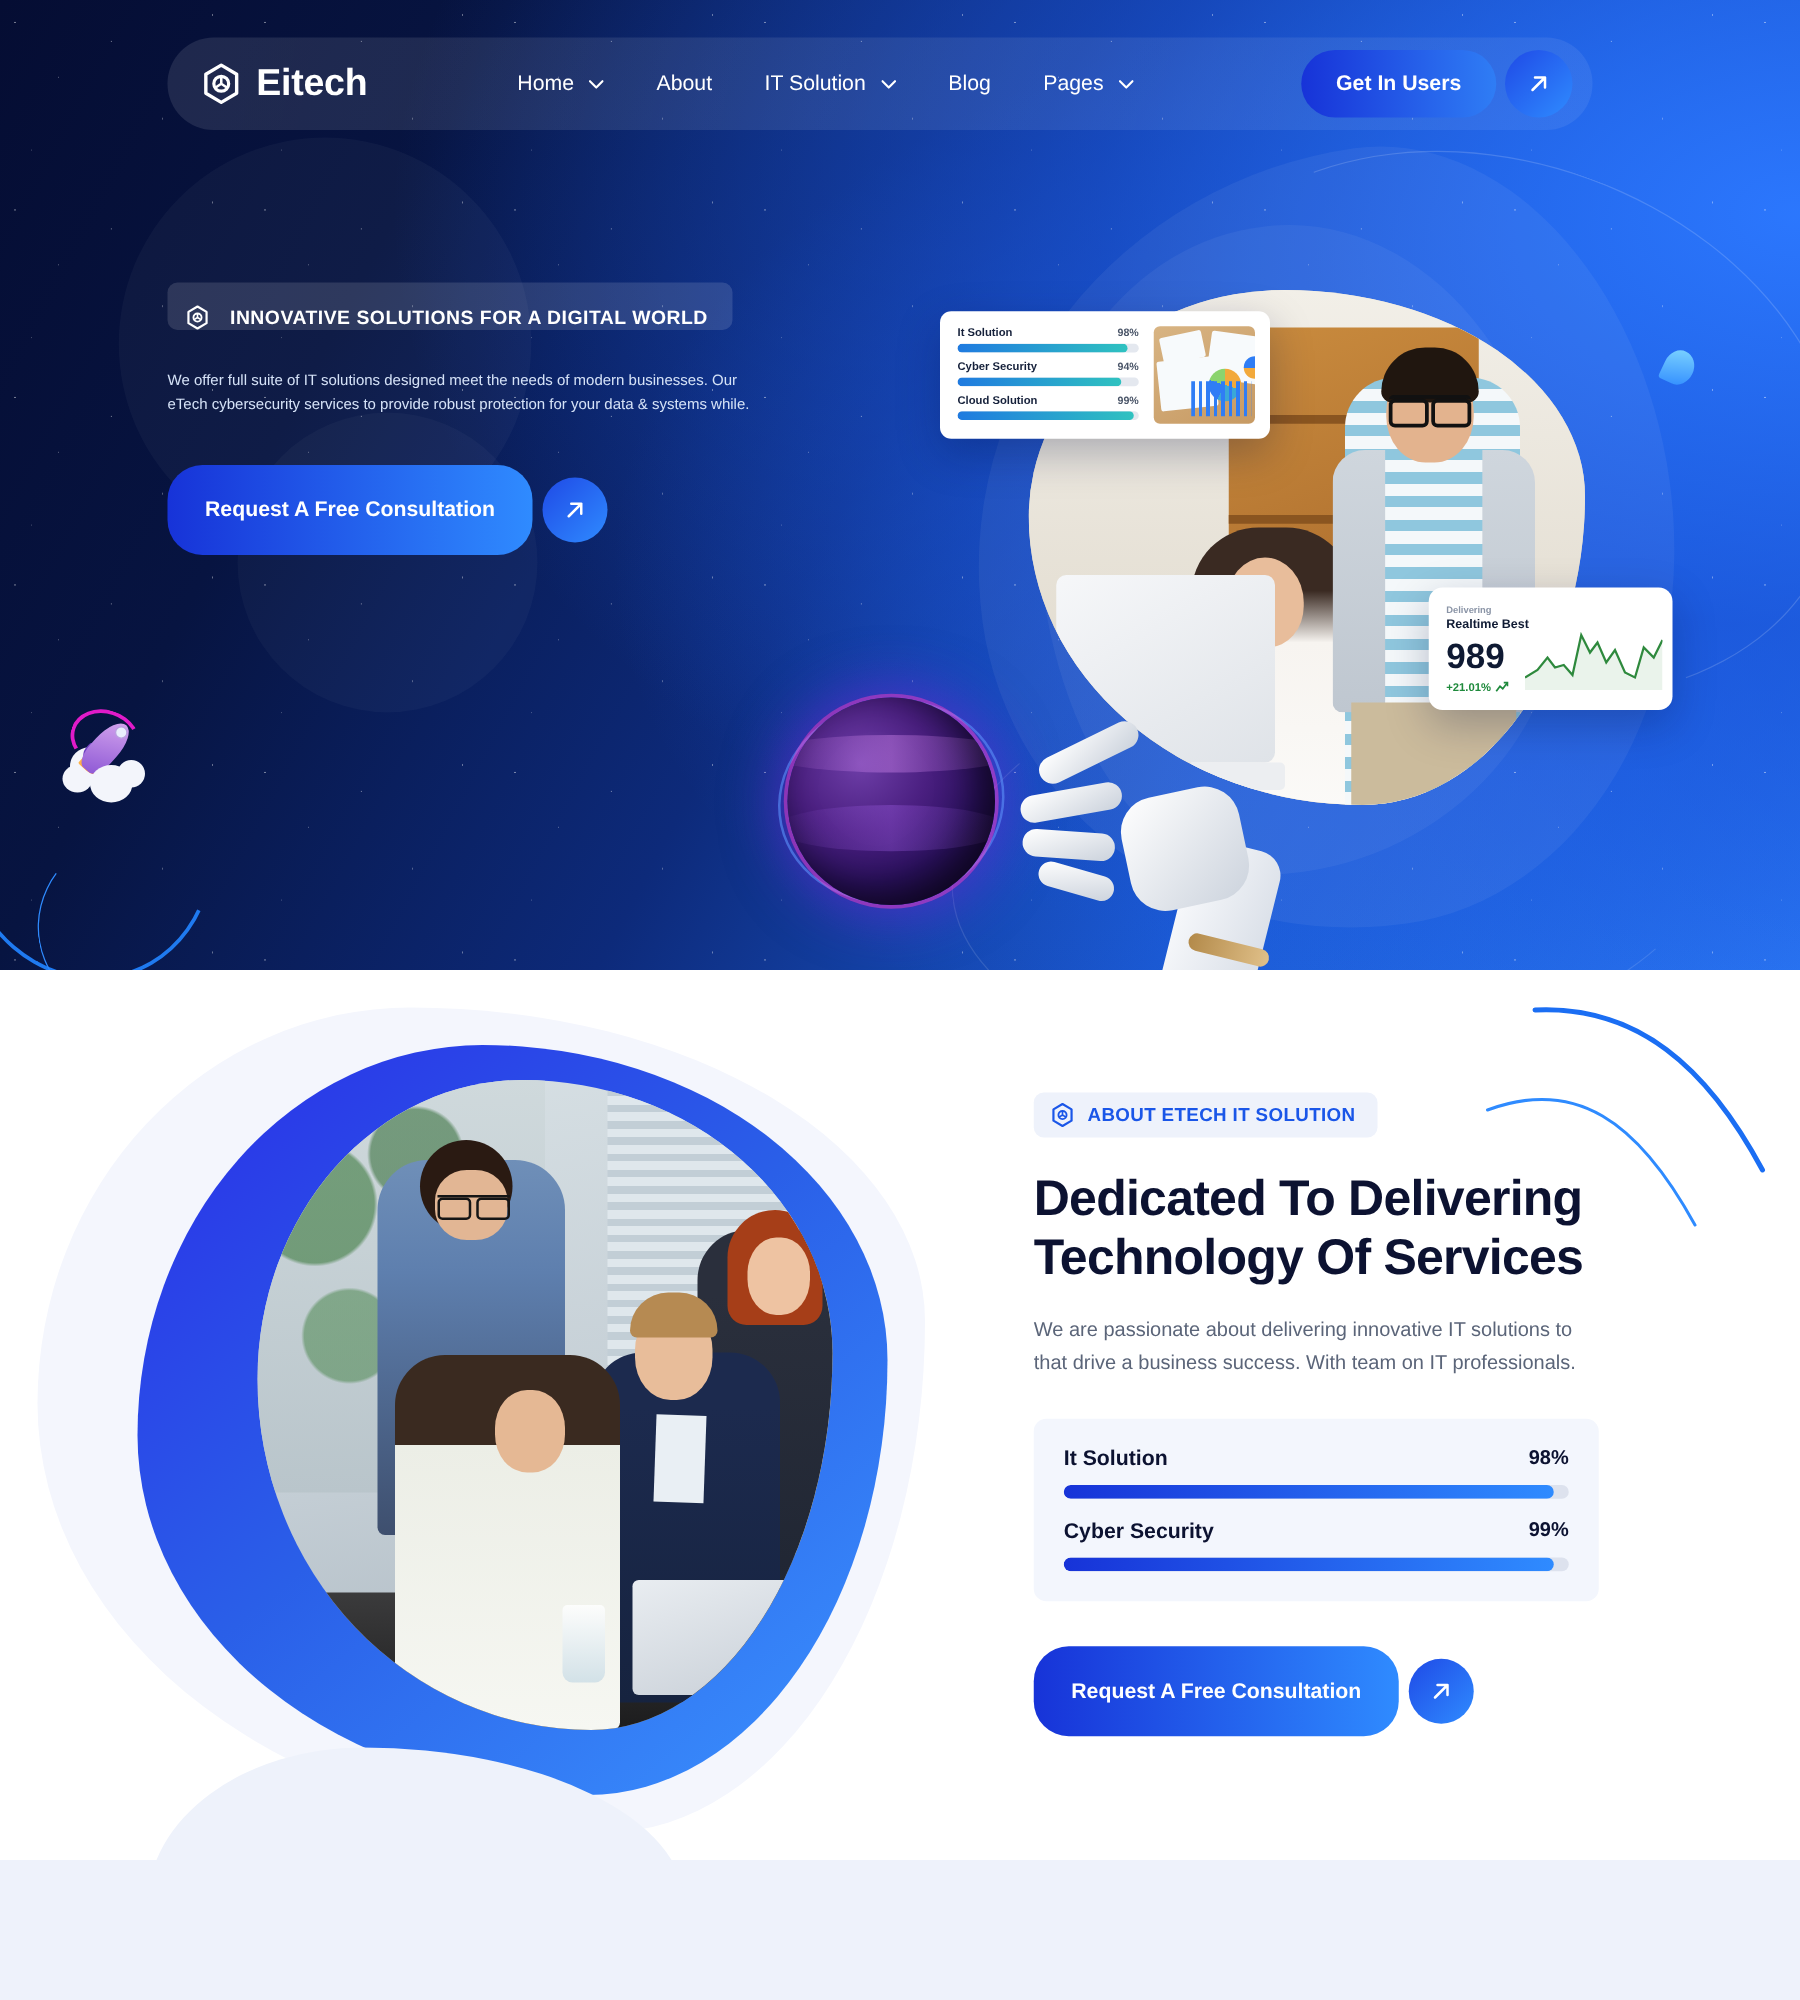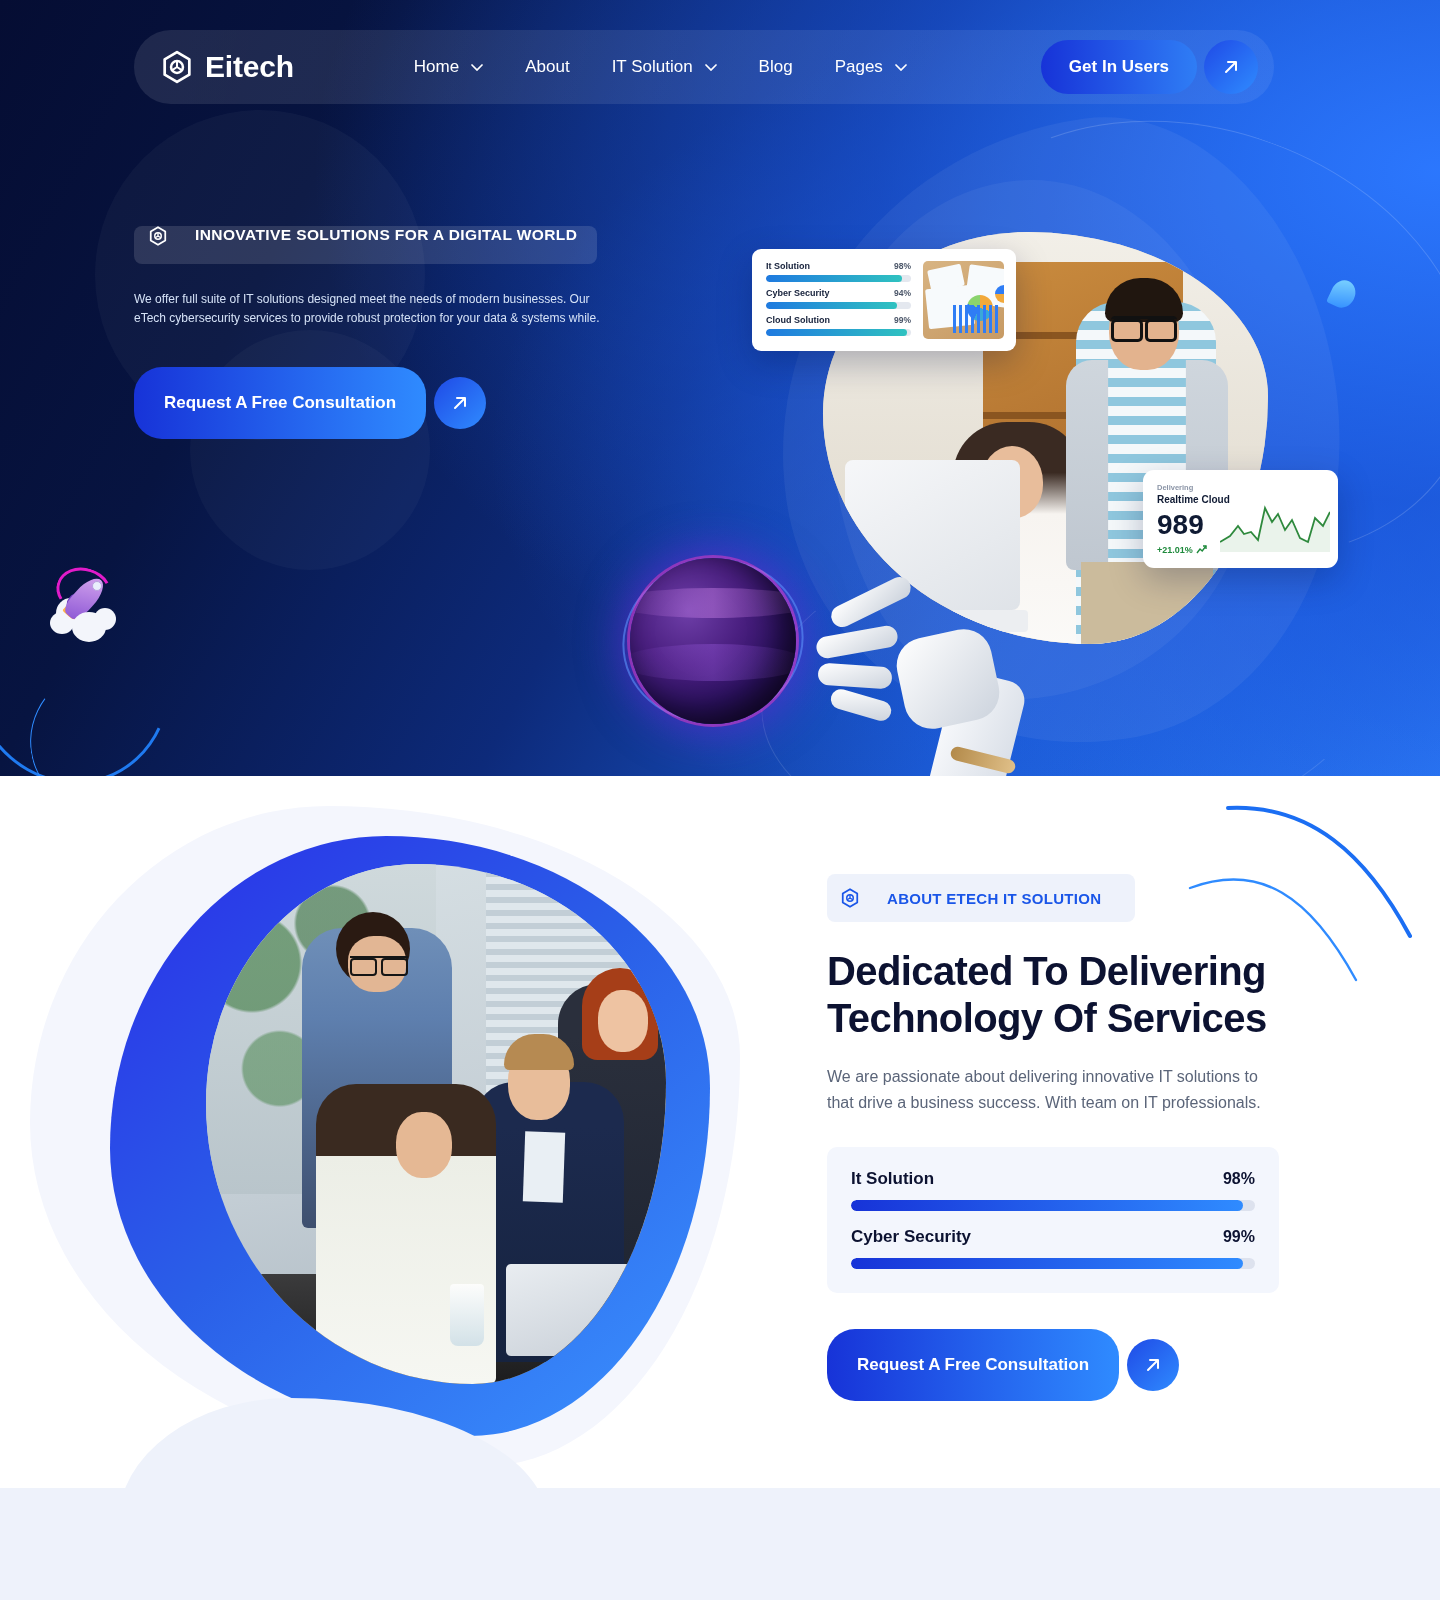--- a/index.html
+++ b/index.html
@@ -174,21 +174,21 @@
   .btn-circ{
     width:54px; height:54px; border-radius:50%; margin-left:7px;
     background:linear-gradient(135deg,#1f4ae6,#2f8bff);
     display:flex; align-items:center; justify-content:center; cursor:pointer;
   }
   .arrow-ne{ width:20px; height:20px; display:block; }
 
   
   .hero-left{ position:absolute; left:134px; top:226px; width:560px; }
   .badge{
-    display:inline-flex; align-items:flex-start; gap:27px;
+    display:inline-flex; align-items:flex-end; gap:16px;
     height:38px; padding:0 20px 0 14px; border-radius:8px;
     background:rgba(255,255,255,.13);
   }
   .badge-txt{
     color:#fff; font-size:15.5px; font-weight:600; letter-spacing:.4px;
   }
   .hero-h1{
     margin-top:28px; color:#fff; font-size:57px; line-height:1.12;
     font-weight:700; letter-spacing:-1px;
   }
@@ -455,22 +455,22 @@
   .ap-glass{
     position:absolute; left:244px; top:420px; width:34px; height:62px;
     background:linear-gradient(180deg,rgba(255,255,255,.82),rgba(205,222,230,.86));
     border-radius:4px 4px 8px 8px;
   }
 
   .curve-deco{ position:absolute; right:0; top:0; width:270px; height:230px; }
 
   .about-right{ position:absolute; left:827px; top:98px; width:470px; }
   .badge2{
-    display:inline-flex; align-items:center; gap:27px;
-    height:48px; padding:0 34px 0 13px; border-radius:8px; background:#eef2fb;
+    display:inline-flex; align-items:center; gap:10px;
+    height:36px; padding:0 18px 0 13px; border-radius:8px; background:#eef2fb;
   }
   .badge2-txt{ color:#1a56e8; font-size:15px; font-weight:700; letter-spacing:.3px; }
   .about-h2{
     margin-top:26px; color:#0c1231; font-size:40px; line-height:1.17;
     font-weight:700; letter-spacing:-.6px; width:450px;
   }
   .about-p{
     margin-top:22px; color:#5b6579; font-size:16px; line-height:1.62; width:452px;
   }
   .skills{
@@ -592,21 +592,21 @@
       <div class="cp-doc cp-d2"></div>
       <div class="cp-doc cp-d1"></div>
       <div class="cp-pie"></div>
       <div class="cp-pie2"></div>
       <div class="cp-bars"></div>
     </div>
   </div>
 
   <div class="card-stats">
     <div class="cs-sub">Delivering</div>
-    <div class="cs-title">Realtime Cloud</div>
+    <div class="cs-title">Realtime Best</div>
     <div class="cs-num">989</div>
     <div class="cs-delta">
       <span>+21.01%</span>
       <svg class="trend" width="11" height="11" viewBox="0 0 11 11">
         <path d="M1 9 L4 5 L6.2 7 L10 2" stroke="#1f8a3c" stroke-width="1.4" fill="none"></path>
         <path d="M7 2 H10 V5" stroke="#1f8a3c" stroke-width="1.4" fill="none"></path>
       </svg>
     </div>
     <svg class="cs-spark" viewBox="0 0 110 56" preserveAspectRatio="none">
       <path d="M0,46 L10,40 L18,30 L24,38 L31,36 L38,44 L45,12 L52,26 L58,18 L65,34 L72,24 L80,42 L88,46 L95,22 L103,30 L110,16" fill="none" stroke="#2f8a3e" stroke-width="1.8"></path>

